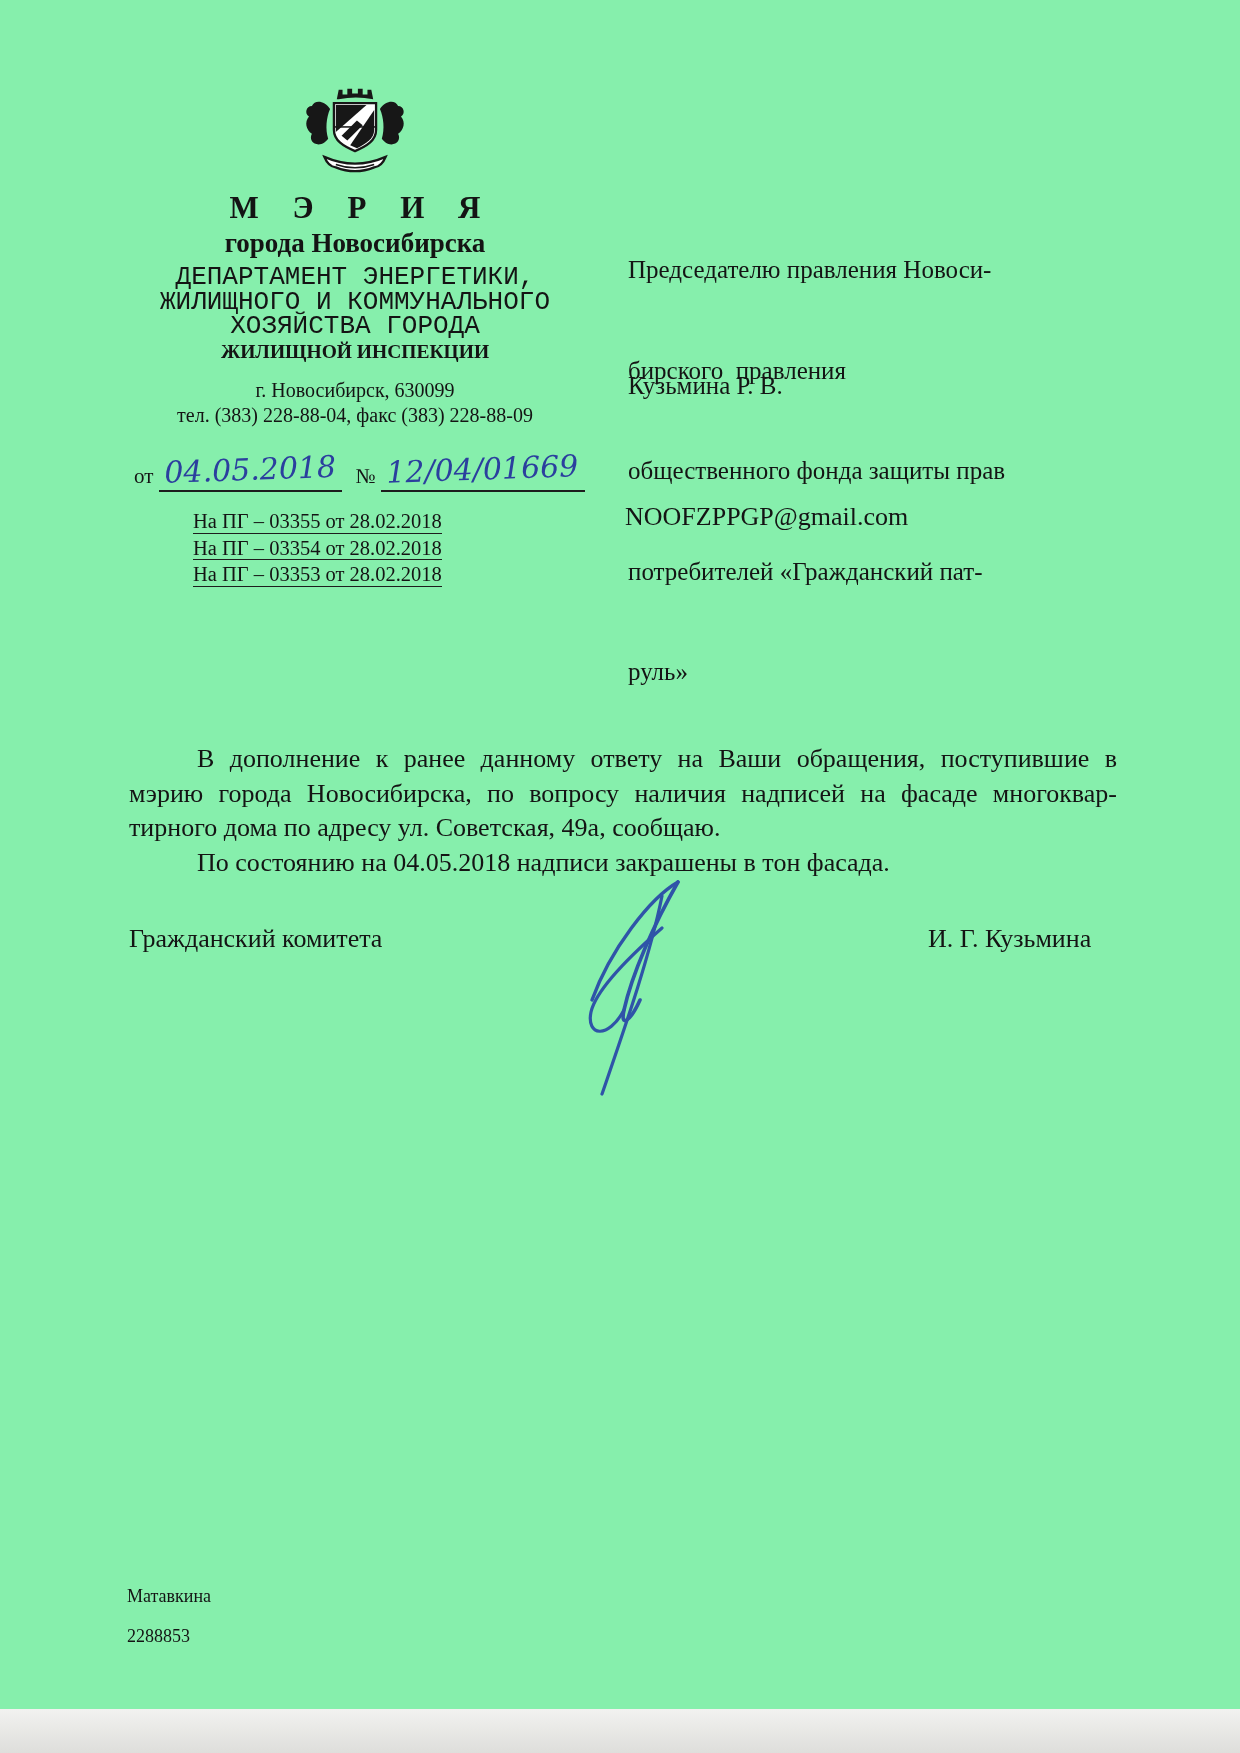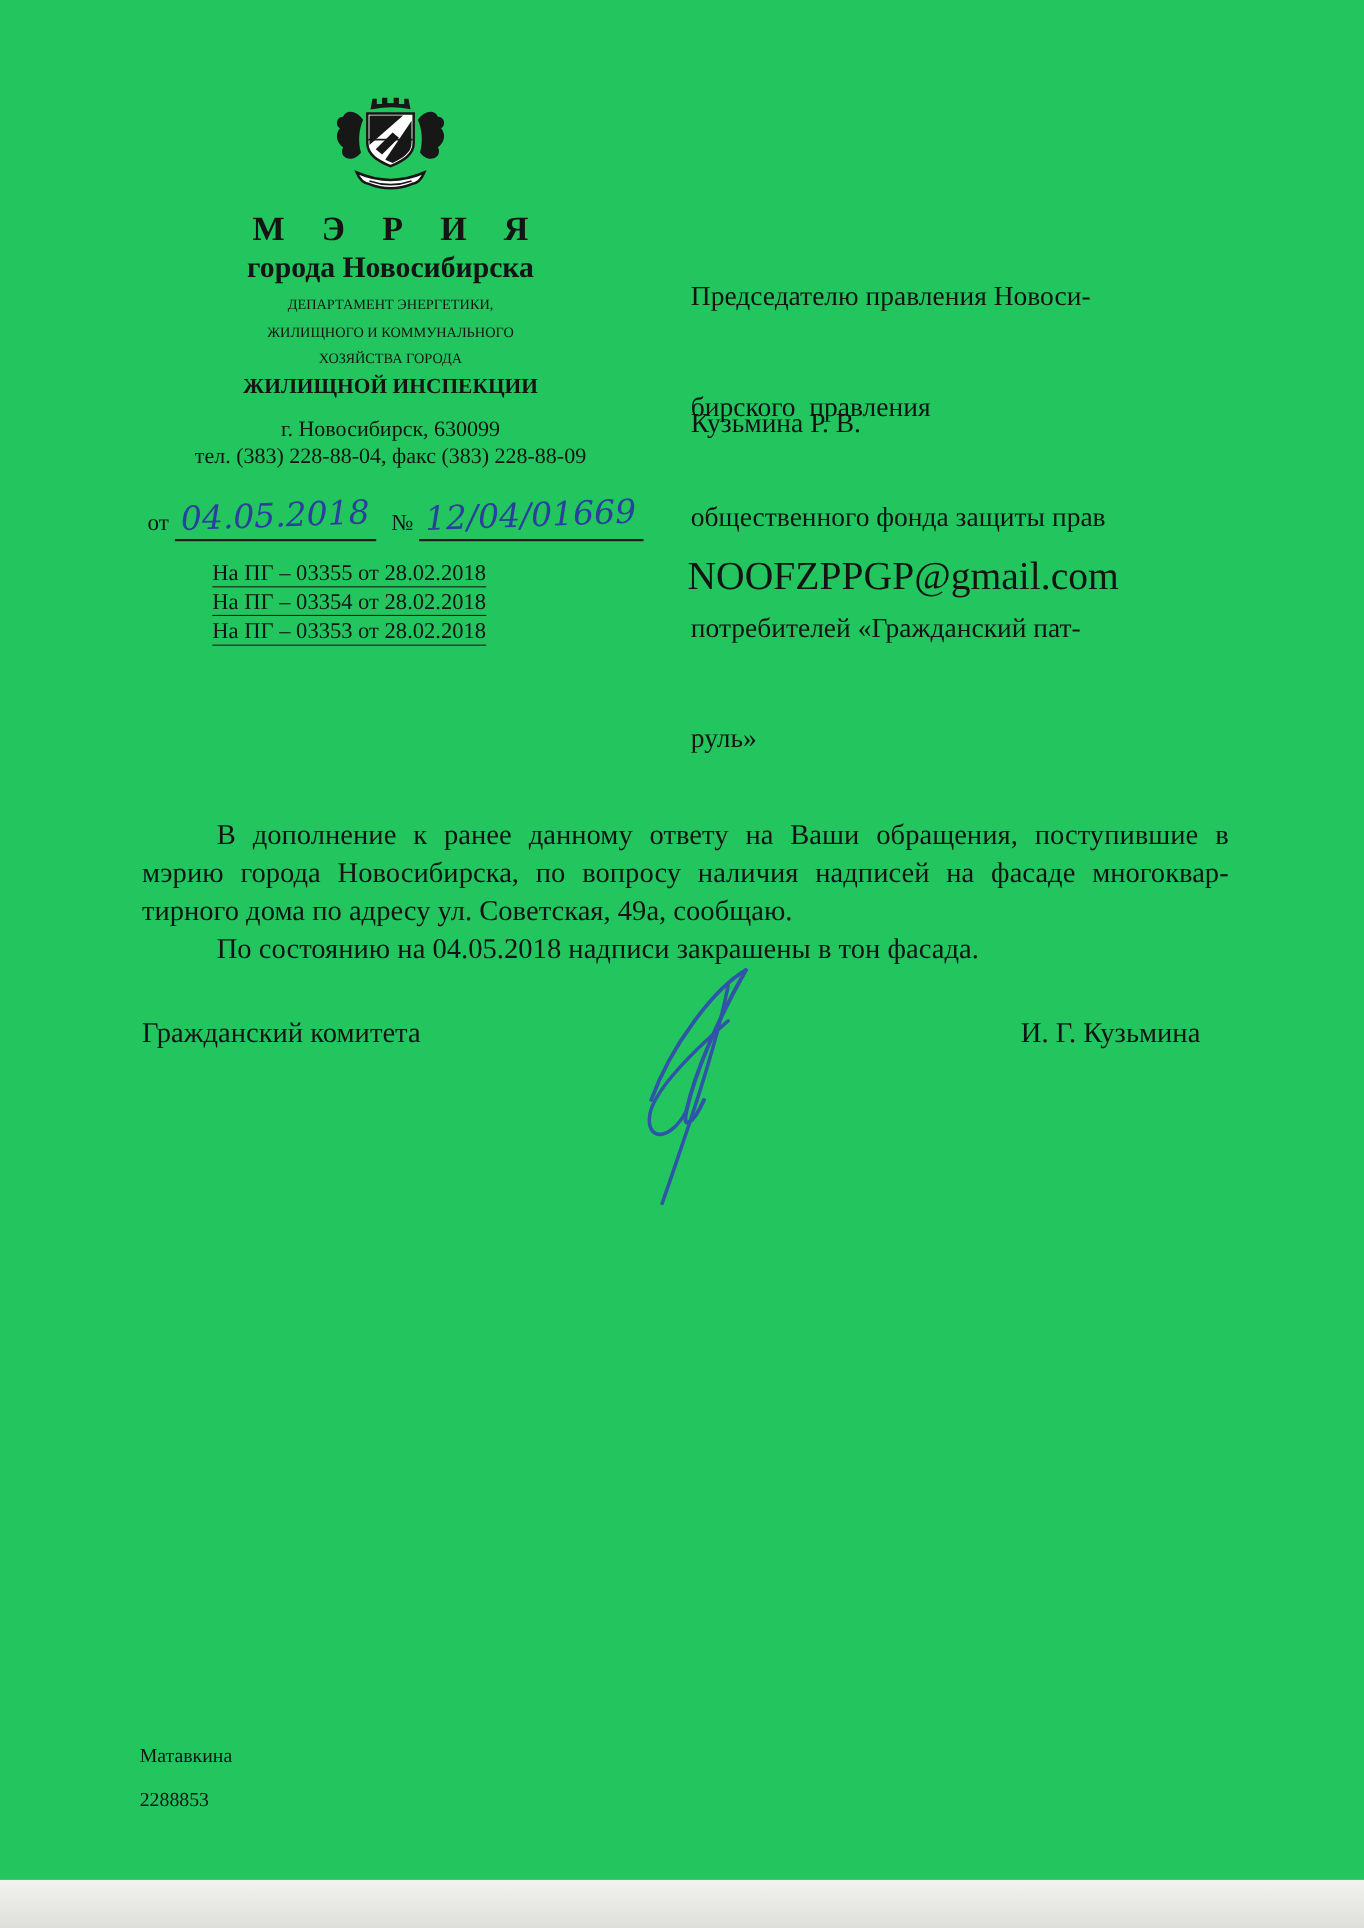--- a/index.html
+++ b/index.html
@@ -1,27 +1,27 @@
 <!DOCTYPE html>
 <html><head>
 <meta charset="utf-8">
 <style>
   html,body { margin:0; padding:0; background:#888; }
   .page {
     position:relative; width:1240px; height:1753px; margin:0 auto;
-    background:#22c55e; overflow:hidden;
+    background:#86efac; overflow:hidden;
     font-family:"Liberation Serif", serif; color:#141414;
   }
 
   
   .left-col { position:absolute; left:118px; top:84px; width:474px; text-align:center; }
   .emblem { display:block; margin:0 auto; width:116px; height:92px; }
   .org1 { margin-top:14px; font-size:31px; font-weight:bold; letter-spacing:0.42em; text-indent:0.42em; }
   .org2 { margin-top:2px; font-size:27px; font-weight:bold; }
-  .dept { margin-top:6px; font-size:13px; line-height:24.5px; }
+  .dept { margin-top:6px; font-size:26px; line-height:24.5px;font-family:Liberation Mono, monospace; }
   .committee { font-size:19.5px; font-weight:bold; line-height:24.5px; margin-top:1px; }
   .addr { margin-top:14px; font-size:20px; line-height:25px; }
 
   
   .meta-row { position:absolute; left:134px; top:455px; width:470px; font-size:21px; }
   .meta-row .lbl { display:inline-block; vertical-align:baseline; }
   .hand {
     display:inline-block; font-family:"DejaVu Serif", serif; font-style:italic;
     color:#2b3f9e; font-size:30px; transform:rotate(-2deg); transform-origin:left bottom;
     padding:0 6px 0 6px;
@@ -29,21 +29,21 @@
   .hw-u { display:inline-block; border-bottom:2px solid #1d1d1d; min-width:150px; text-align:center; }
   .num-sign { margin-left:8px; }
 
   .refs { position:absolute; left:193px; top:508px; font-size:20.5px; line-height:26.5px; }
   .refs .ref-line { display:block; }
   .refs .ref-line span { border-bottom:1.6px solid #1d1d1d; padding-bottom:0.5px; }
 
   
   .recipient { position:absolute; left:628px; top:186px; width:450px; font-size:25px; line-height:33.5px; white-space:pre-wrap; }
   .recipient-name { position:absolute; left:628px; top:372px; font-size:25px; }
-  .recipient-email { position:absolute; left:625px; top:502px; font-size:36px; }
+  .recipient-email { position:absolute; left:625px; top:502px; font-size:26px; }
 
   
   .body-block { position:absolute; left:129px; top:742px; width:988px; font-size:26px; line-height:34.5px; }
   .body-line { white-space:nowrap; }
   .jst { text-align:justify; text-align-last:justify; white-space:normal; }
   .indent { padding-left:68px; }
   .jst.indent { text-indent:0; }
 
   
   .sign-title { position:absolute; left:129px; top:924px; font-size:26px; }

